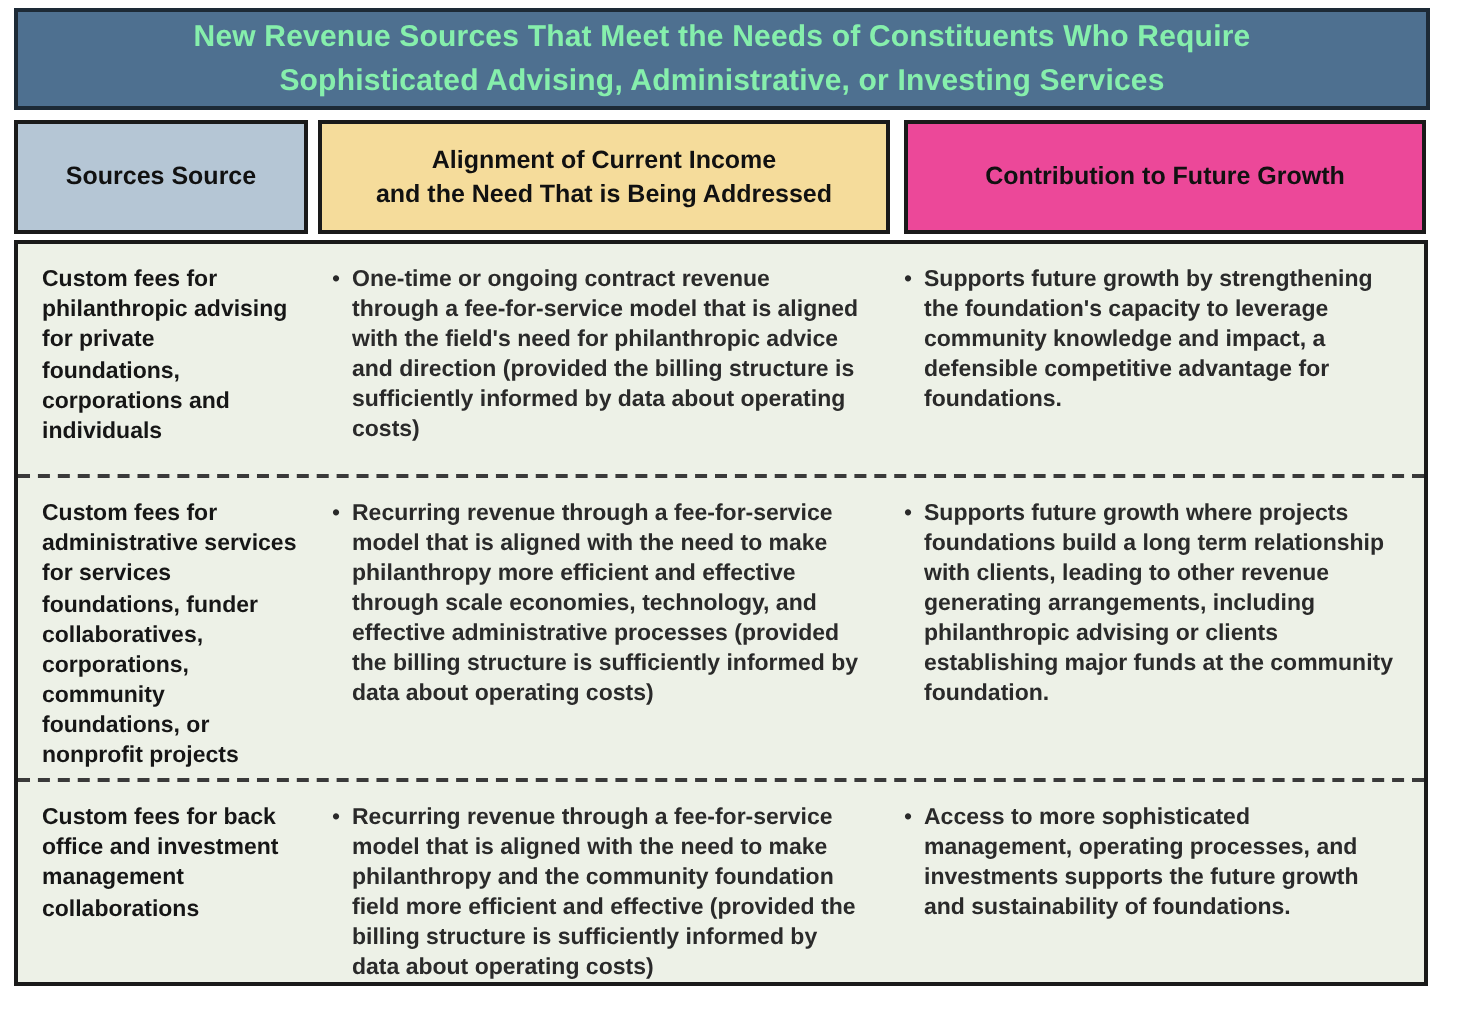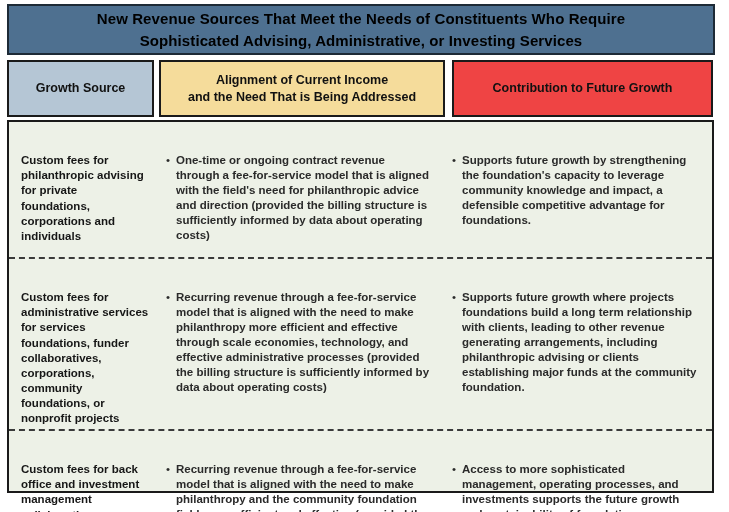--- a/index.html
+++ b/index.html
@@ -24,21 +24,21 @@
     box-sizing: border-box;
     background: #4e7090;
     border: 2px solid #1d2a36;
     display: flex;
     flex-direction: column;
     align-items: center;
     justify-content: center;
     text-align: center;
   }
   .title-box .line {
-    color: #000000;
+    color: #86efac;
     font-weight: bold;
     font-size: 15px;
     line-height: 1.45;
     letter-spacing: 0.1px;
   }
   .col-header {
     position: absolute;
     top: 60px;
     height: 57px;
     box-sizing: border-box;
@@ -49,39 +49,38 @@
     justify-content: center;
     text-align: center;
     font-weight: bold;
     font-size: 12.5px;
     line-height: 1.35;
     color: #111111;
     padding: 2px 6px;
   }
   .col-header.revenue { left: 7px;   width: 147px; background: #b5c6d5; }
   .col-header.align   { left: 159px; width: 286px; background: #f5dc9b; }
-  .col-header.growth  { left: 452px; width: 261px; background: #ef4444; }
+  .col-header.growth  { left: 452px; width: 261px; background: #ec4899; }
 
   .body-box {
     position: absolute;
     left: 7px;
     top: 120px;
     width: 707px;
     height: 373px;
     box-sizing: border-box;
     border: 2px solid #1a1a1a;
     background: #edf1e7;
     display: flex;
     flex-direction: column;
   }
   .t-row {
     display: grid;
     grid-template-columns: 148px 288px 1fr;
     box-sizing: border-box;
-    margin-top: 20px;
   }
   .t-row.sep { border-bottom: 2px dashed #3a3a3a; }
   .t-row.r1 { min-height: 117px; }
   .t-row.r2 { min-height: 152px; }
   .t-row.r3 { flex: 1; }
 
   .cell-source {
     padding: 11px 8px 8px 12px;
     font-weight: bold;
     font-size: 11.5px;
@@ -106,21 +105,21 @@
 <body>
 
 <div class="page">
 
   <div class="title-box">
     <div class="line">New Revenue Sources That Meet the Needs of Constituents Who Require</div>
     <div class="line">Sophisticated Advising, Administrative, or Investing Services</div>
   </div>
 
   <div class="col-header revenue">
-    <div>Growth Source</div>
+    <div>Sources Source</div>
   </div>
   <div class="col-header align">
     <div>Alignment of Current Income</div>
     <div>and the Need That is Being Addressed</div>
   </div>
   <div class="col-header growth">
     <div>Contribution to Future Growth</div>
   </div>
 
   <div class="body-box">

